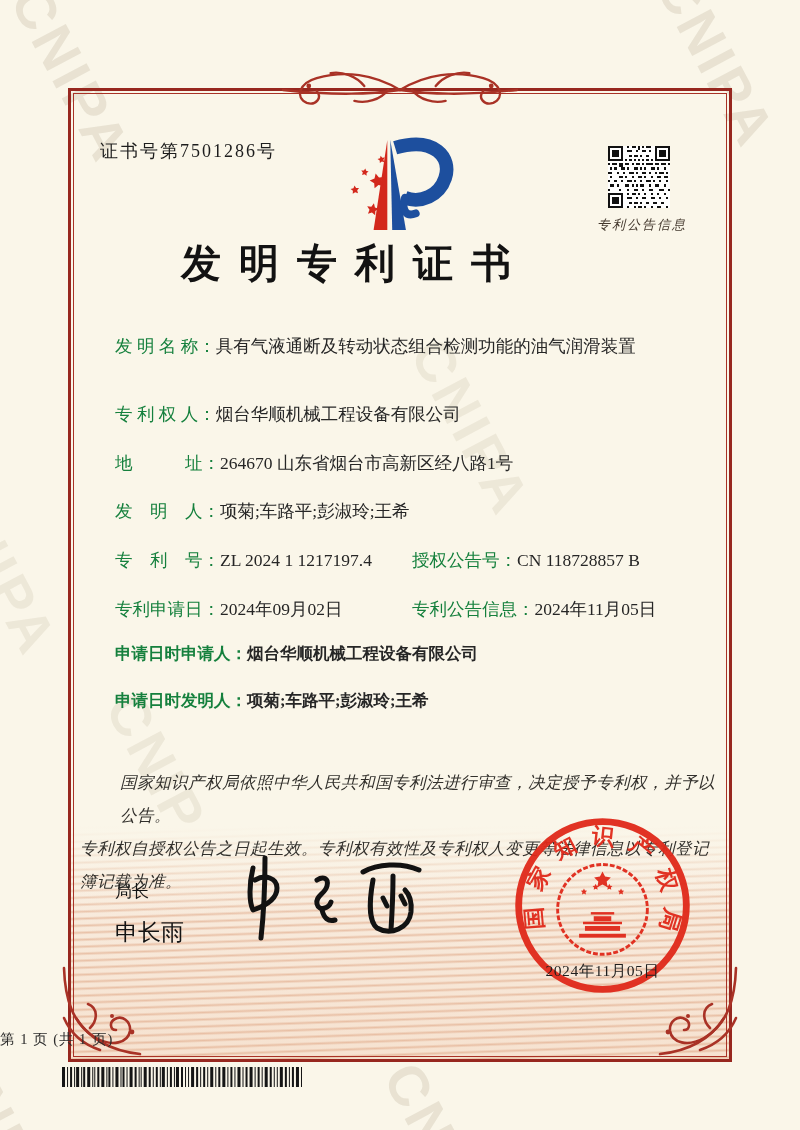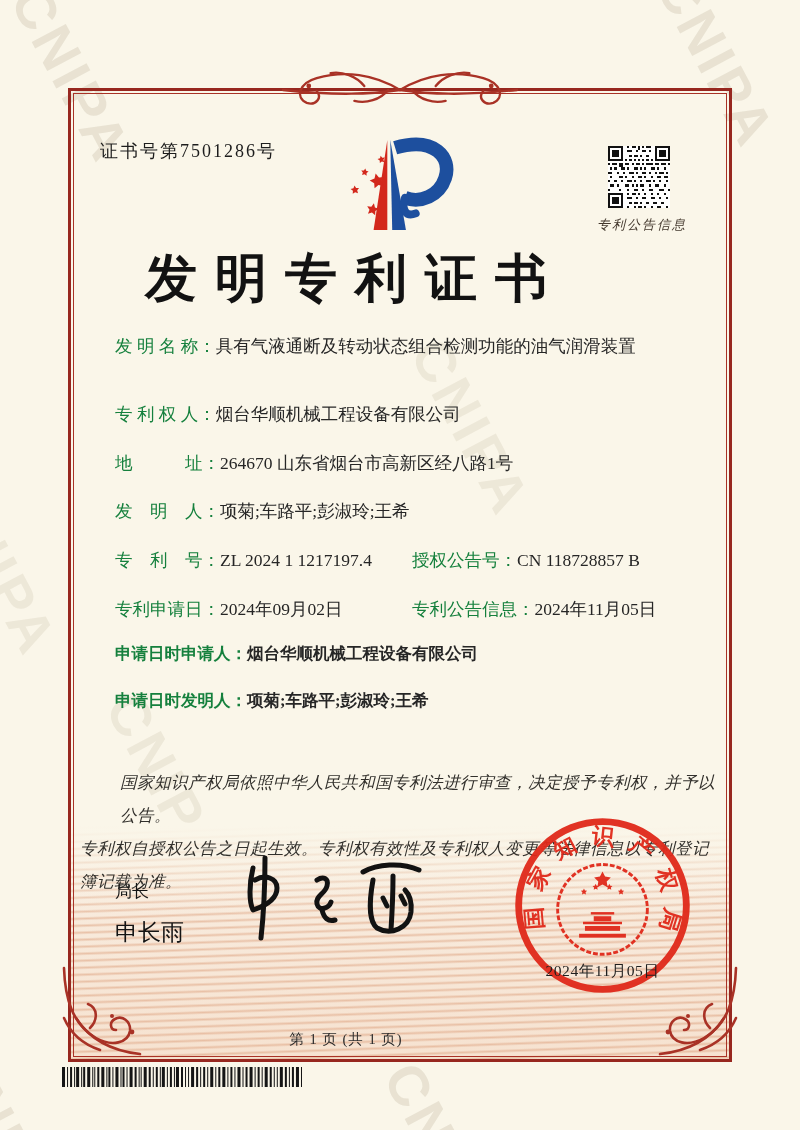--- a/index.html
+++ b/index.html
@@ -39,39 +39,39 @@
   .ornament{position:absolute;z-index:4;pointer-events:none;}
   
   .cert-no{z-index:5;left:100px;top:139px;font-size:18px;letter-spacing:2px;color:#1d1d1d;text-align:center;}
   .logo{z-index:5;left:342px;top:136px;width:122px;height:98px;}
   .qr{z-index:5;left:608px;top:146px;width:62px;height:62px;}
   .qr-caption{
     z-index:5;left:592px;top:216px;width:100px;text-align:center;
     font-style:italic;font-size:13px;letter-spacing:2px;color:#42372c;
   }
   .title{
-    z-index:5;left:0;top:244px;width:692px;text-align:center;
-    font-size:52px;font-weight:bold;letter-spacing:18px;text-indent:18px;color:#121212;
+    z-index:5;left:0;top:236px;width:692px;text-align:center;
+    font-size:40px;font-weight:bold;letter-spacing:18px;text-indent:18px;color:#121212;
   }
   .field{z-index:5;left:115px;font-size:17.5px;color:#262626;white-space:nowrap;}
   .field .lab{color:#15803d;}
   .field.col2{left:412px;}
   .field-small{font-size:16.5px;font-weight:bold;}
   .statement{
     z-index:5;left:80px;top:766px;width:642px;
     font-style:italic;font-size:16.5px;line-height:33px;letter-spacing:0.5px;color:#32302c;
   }
   .statement .l1{display:block;padding-left:40px;}
   .statement .l2{display:block;}
   .director-title{z-index:5;left:115px;top:880px;font-family:"Liberation Sans",sans-serif;font-size:17px;color:#141414;}
   .director-name{z-index:5;left:115px;top:917px;font-family:"Liberation Sans",sans-serif;font-size:23px;color:#141414;}
   .signature{z-index:5;left:225px;top:850px;width:210px;height:95px;}
   .seal{z-index:6;left:505px;top:808px;width:195px;height:195px;opacity:0.95;}
   .footer{
-    z-index:5;left:0;top:1030px;width:692px;text-align:center;
+    z-index:5;left:0;top:1030px;width:692px;text-align:left;
     font-size:14.5px;letter-spacing:1px;color:#2b2b2b;
   }
   .barcode{z-index:5;left:62px;top:1067px;width:240px;height:20px;}
   .flip-x{transform:scaleX(-1);}
 </style>
 </head>
 <body>
 
 <svg width="0" height="0" style="position:absolute" aria-hidden="true">
   <defs>

